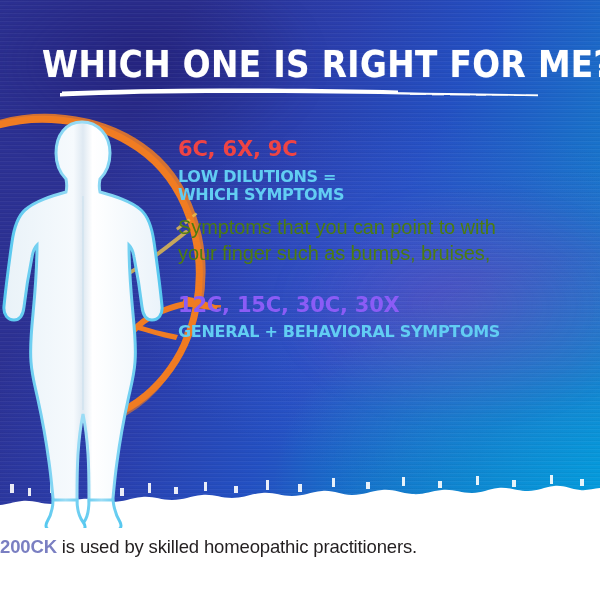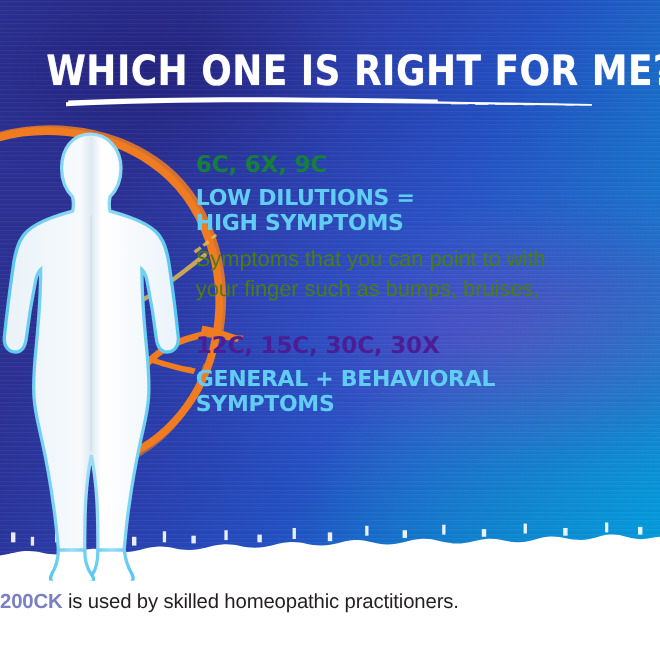--- a/index.html
+++ b/index.html
@@ -75,26 +75,26 @@
 
   
   .col{position:absolute;left:178px;top:138px;width:400px;}
   .blk{margin:0 0 0 0;}
   .blk + .blk{margin-top:27px;}
   .dose{
     font-family:"DejaVu Sans","Liberation Sans",sans-serif;
     font-weight:700;font-size:21px;letter-spacing:-.2px;line-height:1.12;
     margin:0 0 6px 0;
   }
-  .dose-low{color:#15803d;}
-  .dose-high{color:#4c1d95;}
+  .dose-low{color:#ef4444;}
+  .dose-high{color:#8b5cf6;}
   .sub{
     color:#62cdf3;
     font-family:"DejaVu Sans","Liberation Sans",sans-serif;
-    font-weight:700;font-size:20px;letter-spacing:-.3px;line-height:1.17;
+    font-weight:700;font-size:16px;letter-spacing:-.3px;line-height:1.17;
     margin:0 0 9px 0;
   }
   .sub .ln{display:block;}
   .body{
     color:#4d7c0f;font-size:20px;line-height:1.32;font-weight:400;letter-spacing:-.1px;
     margin:0;
   }
   .body .ln{display:block;}
 
   
@@ -260,21 +260,21 @@
 
     <path fill="none" stroke="#cfe2ef" stroke-width="1.6" opacity=".85" d="M97,78 C97,140 97,220 97,292"></path>
   </svg>
 
   <div class="col">
 
     <div class="blk">
       <p class="dose dose-low">6C, 6X, 9C</p>
       <p class="sub">
         <span class="ln">LOW DILUTIONS =</span>
-        <span class="ln">HIGH SYMPTOMS</span>
+        <span class="ln">WHICH SYMPTOMS</span>
       </p>
       <p class="body">
         <span class="ln">Symptoms that you can point to with</span>
         <span class="ln">your finger such as bumps, bruises,</span>
       </p>
     </div>
 
     <div class="blk">
       <p class="dose dose-high">12C, 15C, 30C, 30X</p>
       <p class="sub">

